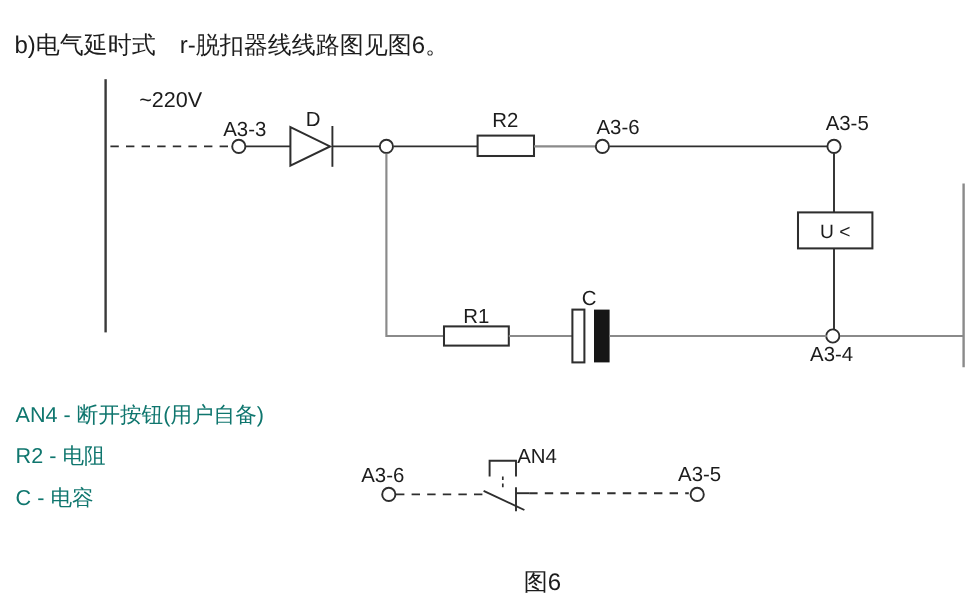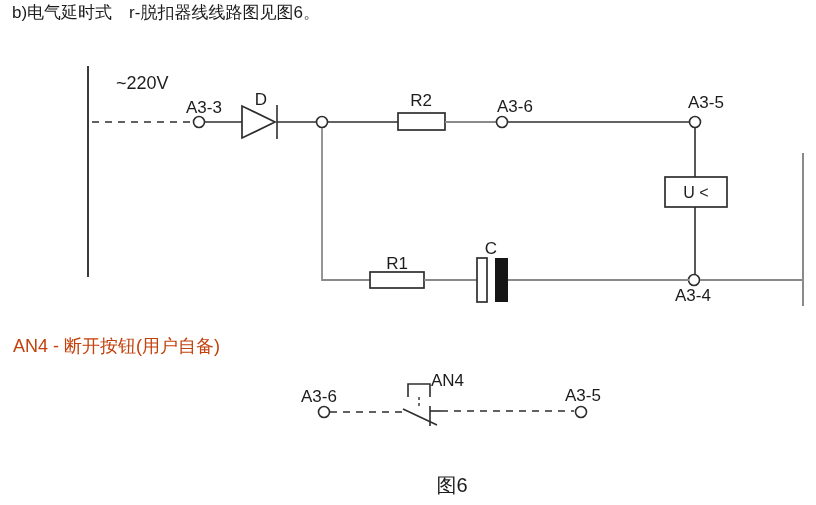--- a/index.html
+++ b/index.html
@@ -1,26 +1,26 @@
 <!DOCTYPE html>
 <html><head>
 <meta charset="utf-8">
 <style>
   html,body { margin:0; padding:0; background:#ffffff; }
   .page {
     position:relative; width:816px; height:505px; background:#ffffff;
     font-family:"Liberation Sans", sans-serif; color:#1f1f1f; overflow:hidden;
   }
   .title {
-    position:absolute; left:12px; top:1px;
-    font-size:17px; white-space:pre; color:#1c1c1c;
+    position:absolute; left:12px; top:24px;
+    font-size:20px; white-space:pre; color:#1c1c1c;
   }
   .legend {
     position:absolute; left:13px; top:329px;
-    font-size:18px; line-height:34.4px; color:#c2410c;
+    font-size:18px; line-height:34.4px; color:#0f766e;
   }
   svg.diagram { position:absolute; left:0; top:0; }
   svg text { font-family:"Liberation Sans", sans-serif; fill:#1c1c1c; font-size:17px; }
   svg text.mid { text-anchor:middle; }
   svg text.volt { font-size:18px; }
   svg text.relay { font-size:16px; text-anchor:middle; }
   svg text.caption { font-size:20px; text-anchor:middle; }
   .wire  { stroke:#2e2e2e; stroke-width:1.6; fill:none; }
   .wireg { stroke:#8a8a8a; stroke-width:1.8; fill:none; }
   .dash  { stroke:#2e2e2e; stroke-width:1.6; stroke-dasharray:7 6; fill:none; }
@@ -109,15 +109,17 @@
       <circle class="node" cx="581" cy="412" r="5.5"></circle>
     </g>
 
     <text class="caption" x="452" y="492">图6</text>
   </svg>
 
   <div class="title">b)电气延时式　r-脱扣器线线路图见图6。</div>
 
   <div class="legend">
     <div class="legend-item">AN4 - 断开按钮(用户自备)</div>
+    <div class="legend-item">R2 - 电阻</div>
+    <div class="legend-item">C - 电容</div>
   </div>
 
 </div>
 
 </body></html>

